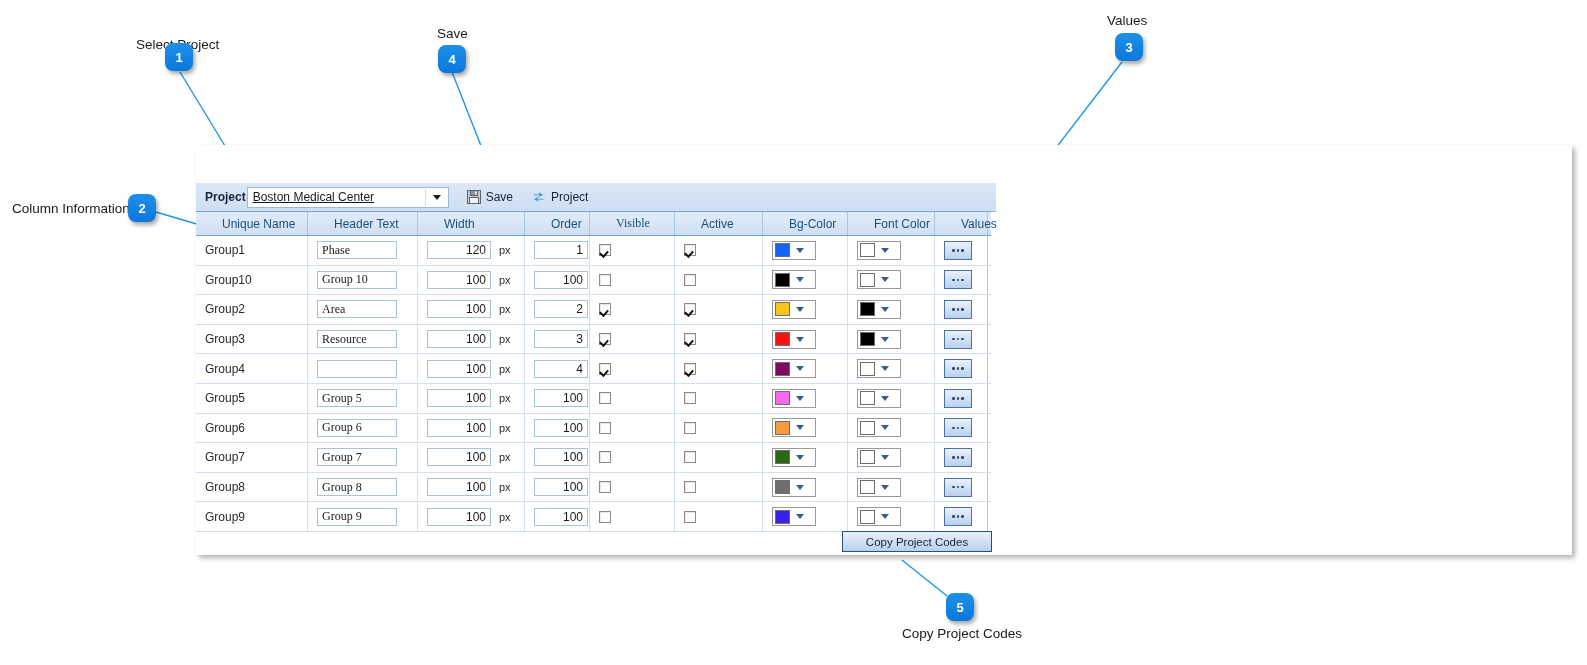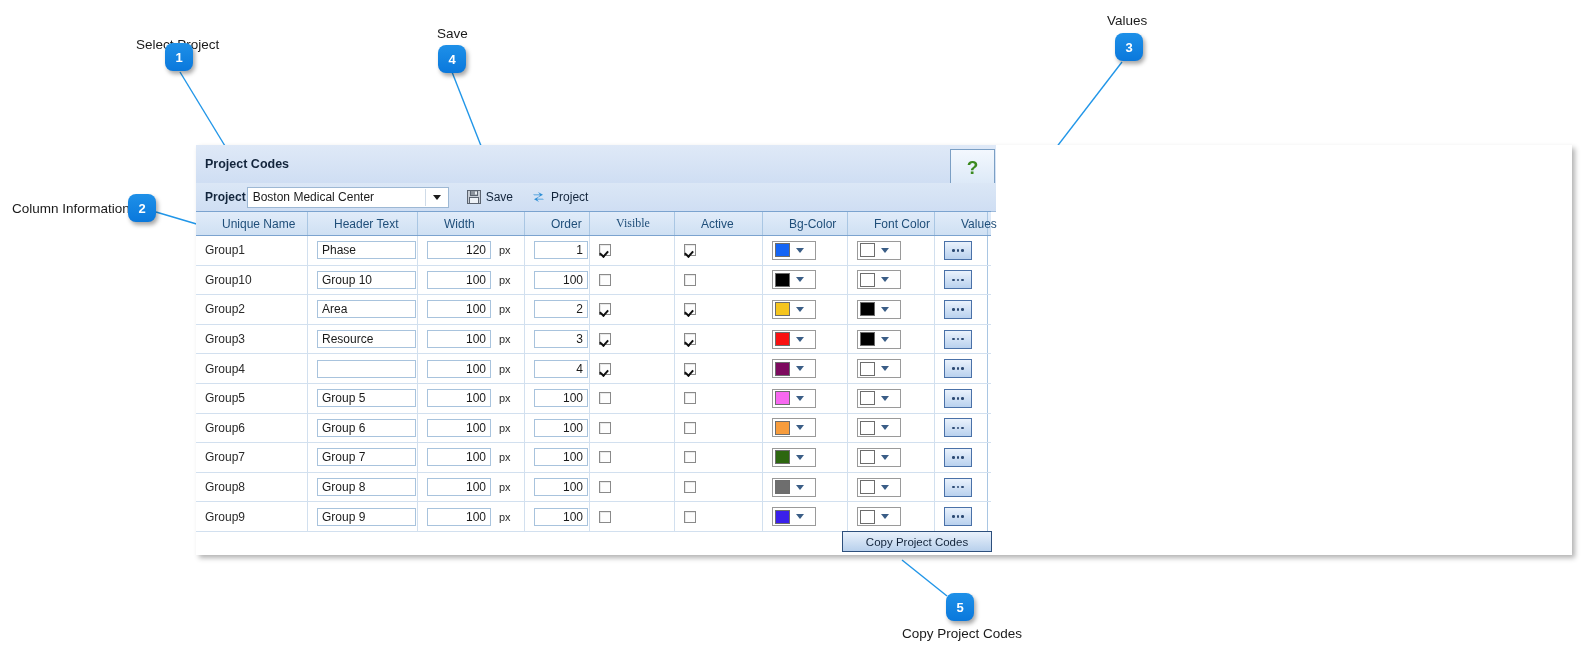--- a/index.html
+++ b/index.html
@@ -52,21 +52,21 @@
     position:absolute;left:0;top:38px;width:800px;height:28px;
     background:linear-gradient(#dbe7f6,#cfdef3);
     border-bottom:1px solid #9dbadb;
     display:flex;align-items:center;
   }
   .tb-label{font-size:12px;font-weight:bold;color:#13263d;margin-left:9px;margin-right:1px;}
   .proj-select{
     position:relative;width:200px;height:19px;background:#fff;border:1px solid #9db8d4;
     display:flex;align-items:center;
   }
-  .proj-select .val{font-size:12px;color:#1a1a1a;padding-left:5px;flex:1;}
+  .proj-select .val{font-size:12px;color:#1a1a1a;padding-left:5px;flex:1;text-decoration:underline;}
   .proj-select .arrowbtn{
     width:22px;height:17px;display:flex;align-items:center;justify-content:center;
     border-left:1px solid #cfdbe8;
   }
   .caret{width:0;height:0;border-left:4px solid transparent;border-right:4px solid transparent;border-top:5px solid #1a1a1a;}
   .tb-action{display:flex;align-items:center;margin-left:18px;cursor:pointer;}
   .tb-action .txt{font-size:12px;color:#12243b;margin-left:5px;}
 
   
   .grid{position:absolute;left:0;top:66px;width:795px;}
@@ -89,22 +89,22 @@
   .c-head{width:110px;}
   .c-width{width:107px;}
   .c-order{width:65px;}
   .c-vis{width:85px;font-family:Liberation Serif, serif;}
   .c-act{width:88px;}
   .c-bg{width:85px;}
   .c-font{width:87px;}
   .c-val{width:53px;border-right:1px solid #a9c6e3 !important;}
 
   .txtbox{
-    width:99px;height:18px;border:1px solid #a8c3dd;background:#fff;
-    font-size:12px;color:#1a1a1a;display:flex;align-items:center;padding-left:4px;box-sizing:border-box;
+    width:80px;height:18px;border:1px solid #a8c3dd;background:#fff;
+    font-size:12px;color:#1a1a1a;display:flex;align-items:center;padding-left:4px;box-sizing:border-box;font-family:Liberation Serif, serif;
   }
   .numbox{
     width:64px;height:18px;border:1px solid #a8c3dd;background:#fff;
     font-size:12px;color:#1a1a1a;display:flex;align-items:center;justify-content:flex-end;
     padding-right:4px;box-sizing:border-box;
   }
   .px{font-size:11px;color:#2b2b2b;margin-left:0;padding-left:8px;}
 
   .cbox{
     width:12px;height:12px;border:1px solid #8a8a8a;background:#fdfdfd;
@@ -158,24 +158,20 @@
 <div class="callout-badge" style="left:1115px;top:33px;">3</div>
 
 <div class="callout-label" style="left:437px;top:26px;">Save</div>
 <div class="callout-badge" style="left:438px;top:45px;">4</div>
 
 <div class="callout-label" style="left:902px;top:626px;">Copy Project Codes</div>
 <div class="callout-badge" style="left:946px;top:593px;">5</div>
 
 <div class="panel">
 
-  <div class="panel-titlebar">
-    <div class="panel-title">Project Codes</div>
-    <div class="help-btn">?</div>
-  </div>
 
   <div class="toolbar">
     <span class="tb-label">Project</span>
 
     <div class="proj-select">
       <span class="val">Boston Medical Center</span>
       <span class="arrowbtn">
           <i class="caret"></i>
         </span>
     </div>

